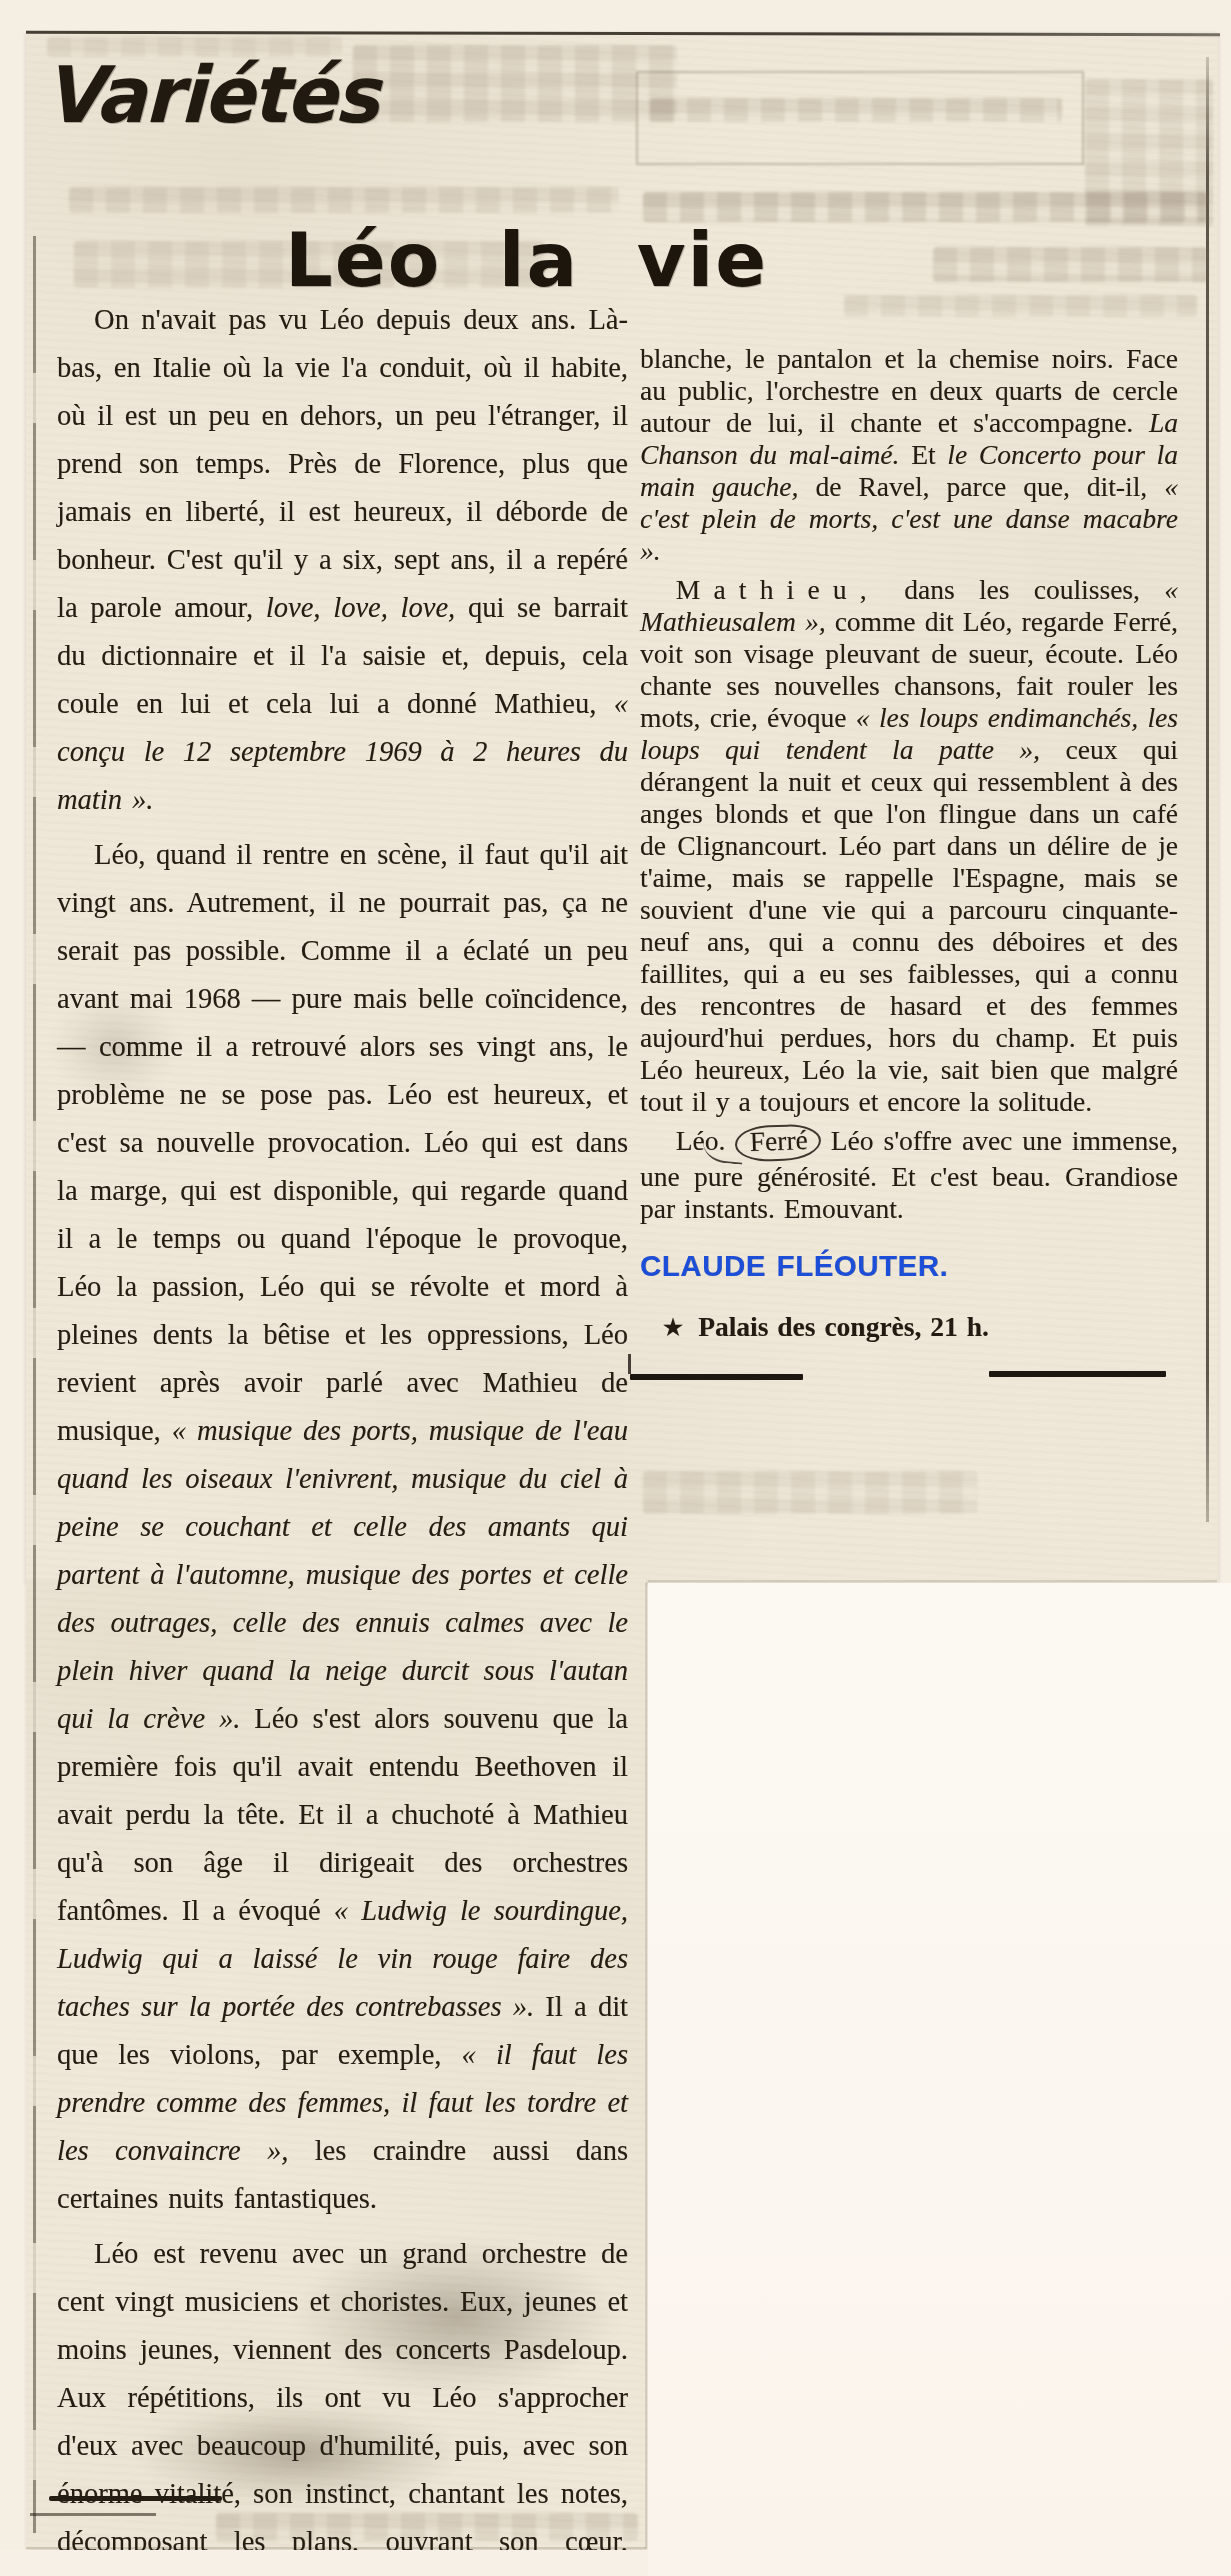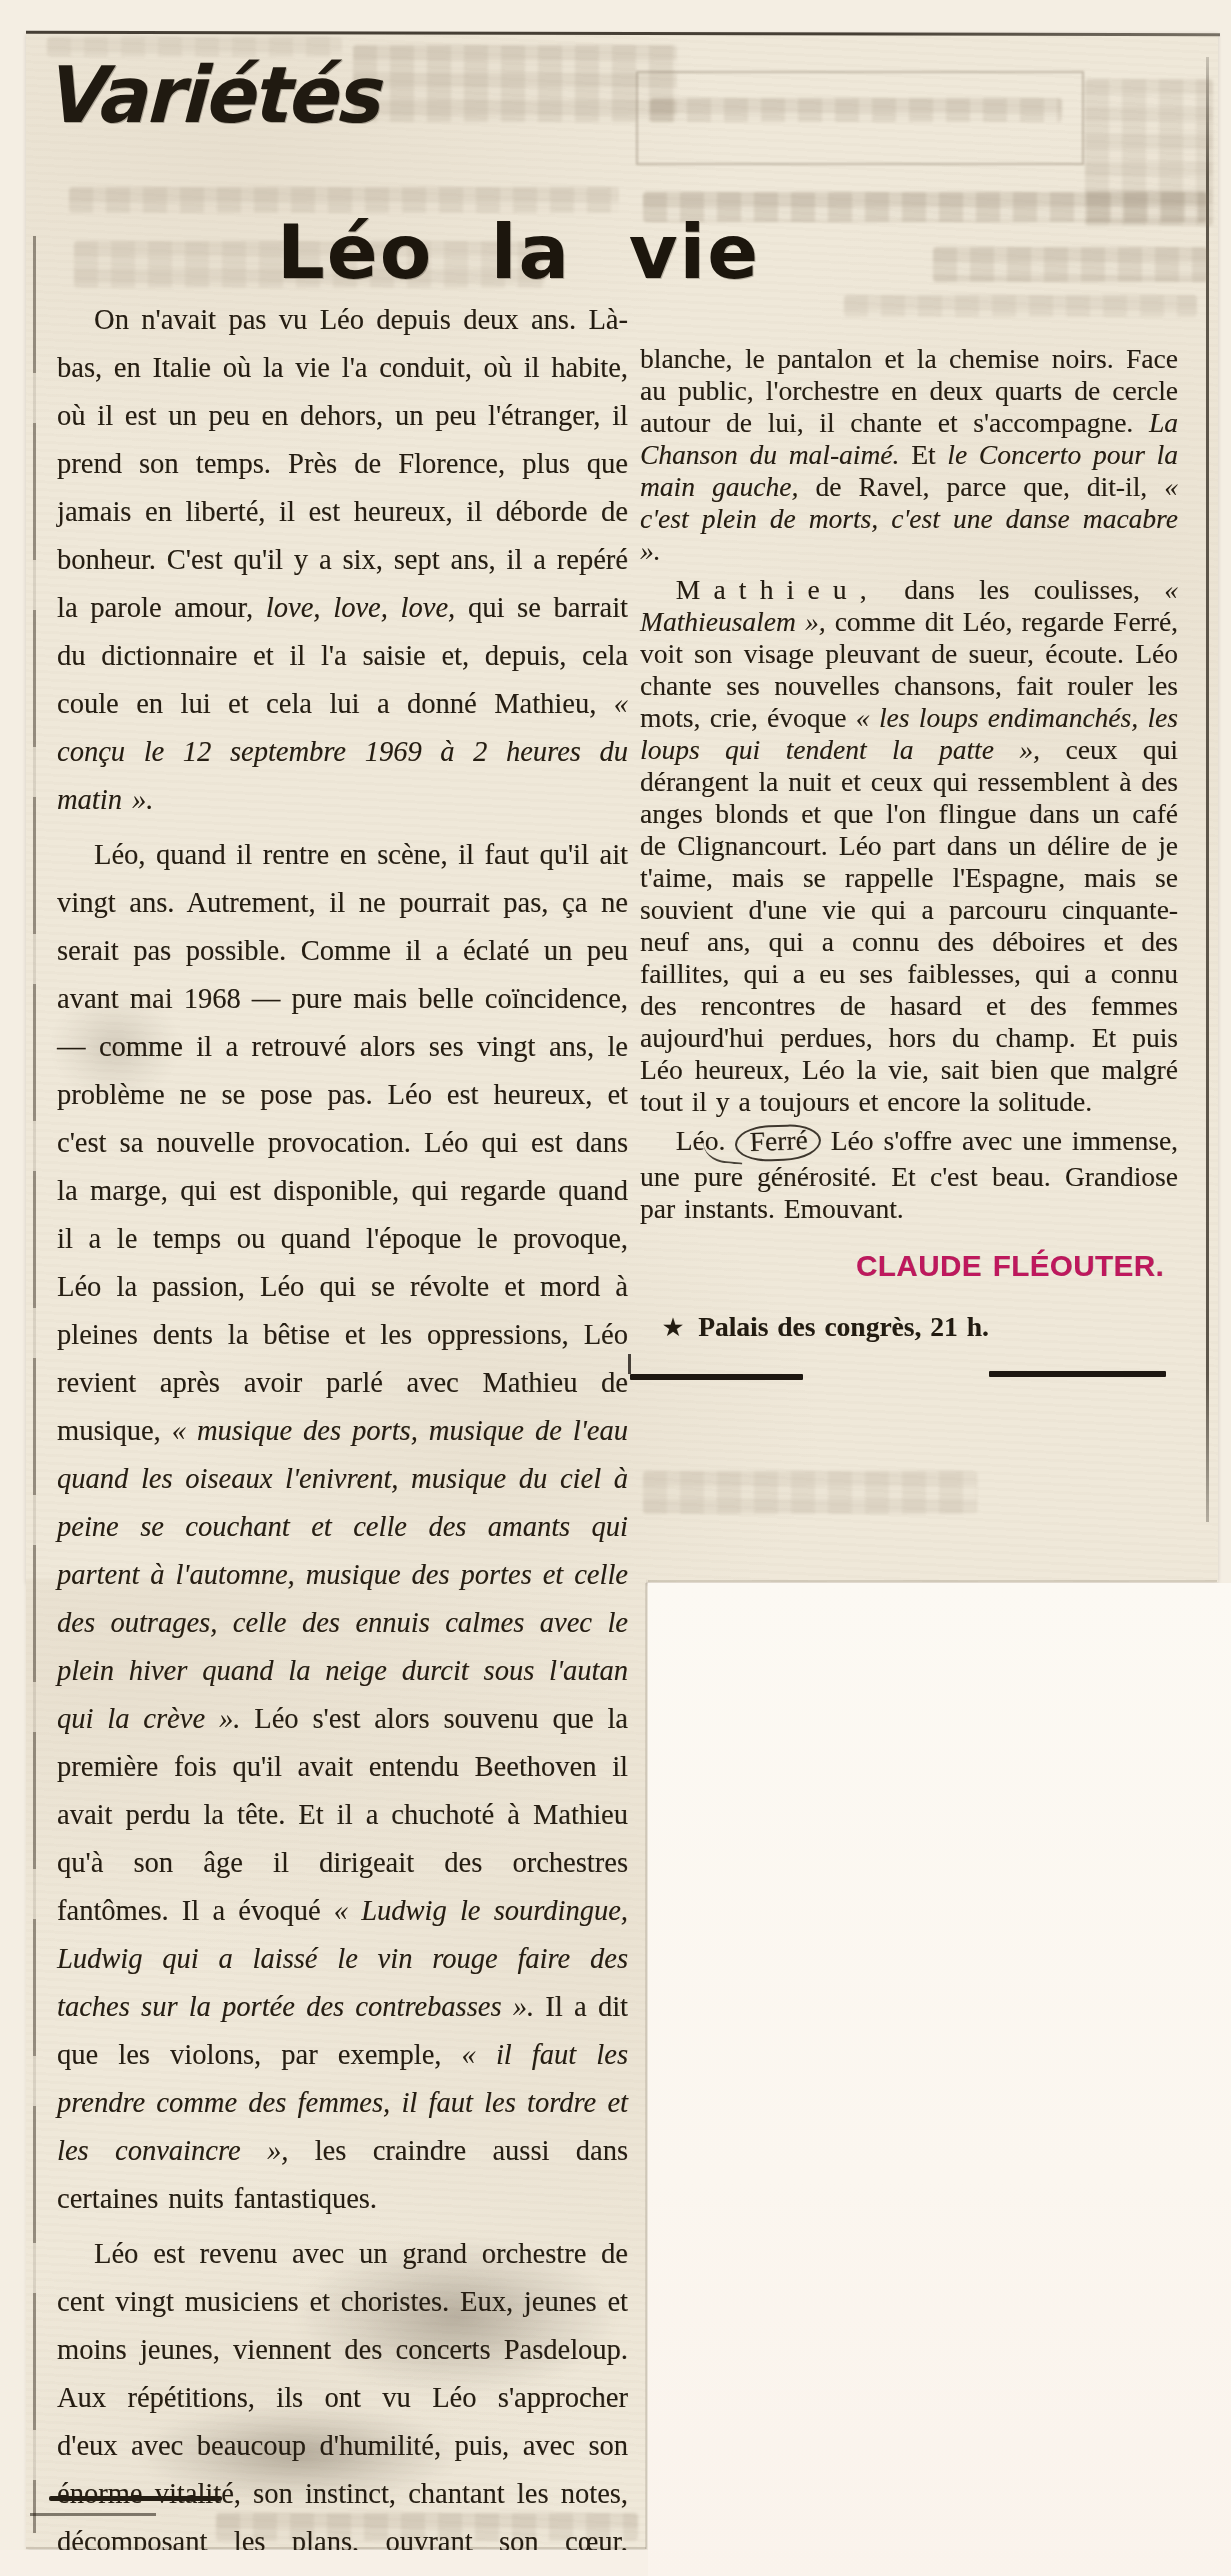--- a/index.html
+++ b/index.html
@@ -66,21 +66,21 @@
   
   .section-label{
     position:absolute;left:51px;top:51px;z-index:3;
     font-family:"DejaVu Sans","Liberation Sans",sans-serif;
     font-size:75px;font-weight:bold;font-style:italic;
     color:#201a11;letter-spacing:-2px;
     transform:skewX(-4deg) scaleY(1.04);
     text-shadow:1px 1px 0 rgba(30,22,12,.28);
   }
   .headline{
-    position:absolute;left:277px;top:208px;margin:0;z-index:3;
+    position:absolute;left:277px;top:208px;margin:8px;z-index:3;
     font-family:"DejaVu Sans","Liberation Sans",sans-serif;
     font-size:75px;font-weight:bold;color:#1c160d;
     letter-spacing:2px;word-spacing:29.5px;white-space:nowrap;
     text-shadow:1px 1px 0 rgba(30,22,12,.25);
   }
 
   
   .column,.col2wrap{position:absolute;z-index:3;color:#251d12;}
   .col1{left:57px;top:296px;width:571px;font-size:28.5px;line-height:48px;word-spacing:2.9px;}
   .col2wrap{left:640px;top:296px;width:538px;font-size:27.5px;line-height:32px;word-spacing:2px;}
@@ -101,23 +101,23 @@
   }
   .run-circled::after{
     content:"";position:absolute;left:-35px;bottom:-2px;width:41px;height:17.7px;
     border-bottom:2.9px solid rgba(30,24,15,.8);
     border-bottom-left-radius:100% 170%;
     transform:rotate(7deg);
   }
 
   
   .byline{
-    margin-top:25.5px;text-align:right;padding-right:13.7px;
+    margin-top:25.5px;padding-right:13.7px;
     font-family:"Liberation Sans","DejaVu Sans",sans-serif;
-    font-weight:bold;font-size:29.5px;letter-spacing:0.5px;color:#be185d;
+    font-weight:bold;font-size:29.5px;letter-spacing:0.5px;color:#1d4ed8;
     text-shadow:0.4px 0.4px 0.5px rgba(42,32,18,.35);
   }
   .venue{
     margin-top:29px;padding-left:21.6px;
     font-weight:bold;font-size:27.5px;color:#221b11;
     text-shadow:0.3px 0.4px 0.5px rgba(42,32,18,.3);
   }
   .venue .star{font-family:"DejaVu Sans",sans-serif;font-size:25.5px;margin-right:13.7px;}
   .rule-row{margin-top:31px;position:relative;height:7.9px;}
   .rule-a{position:absolute;left:-9.8px;top:0;width:173px;height:5.9px;background:#1d1711;border-radius:1px;}

